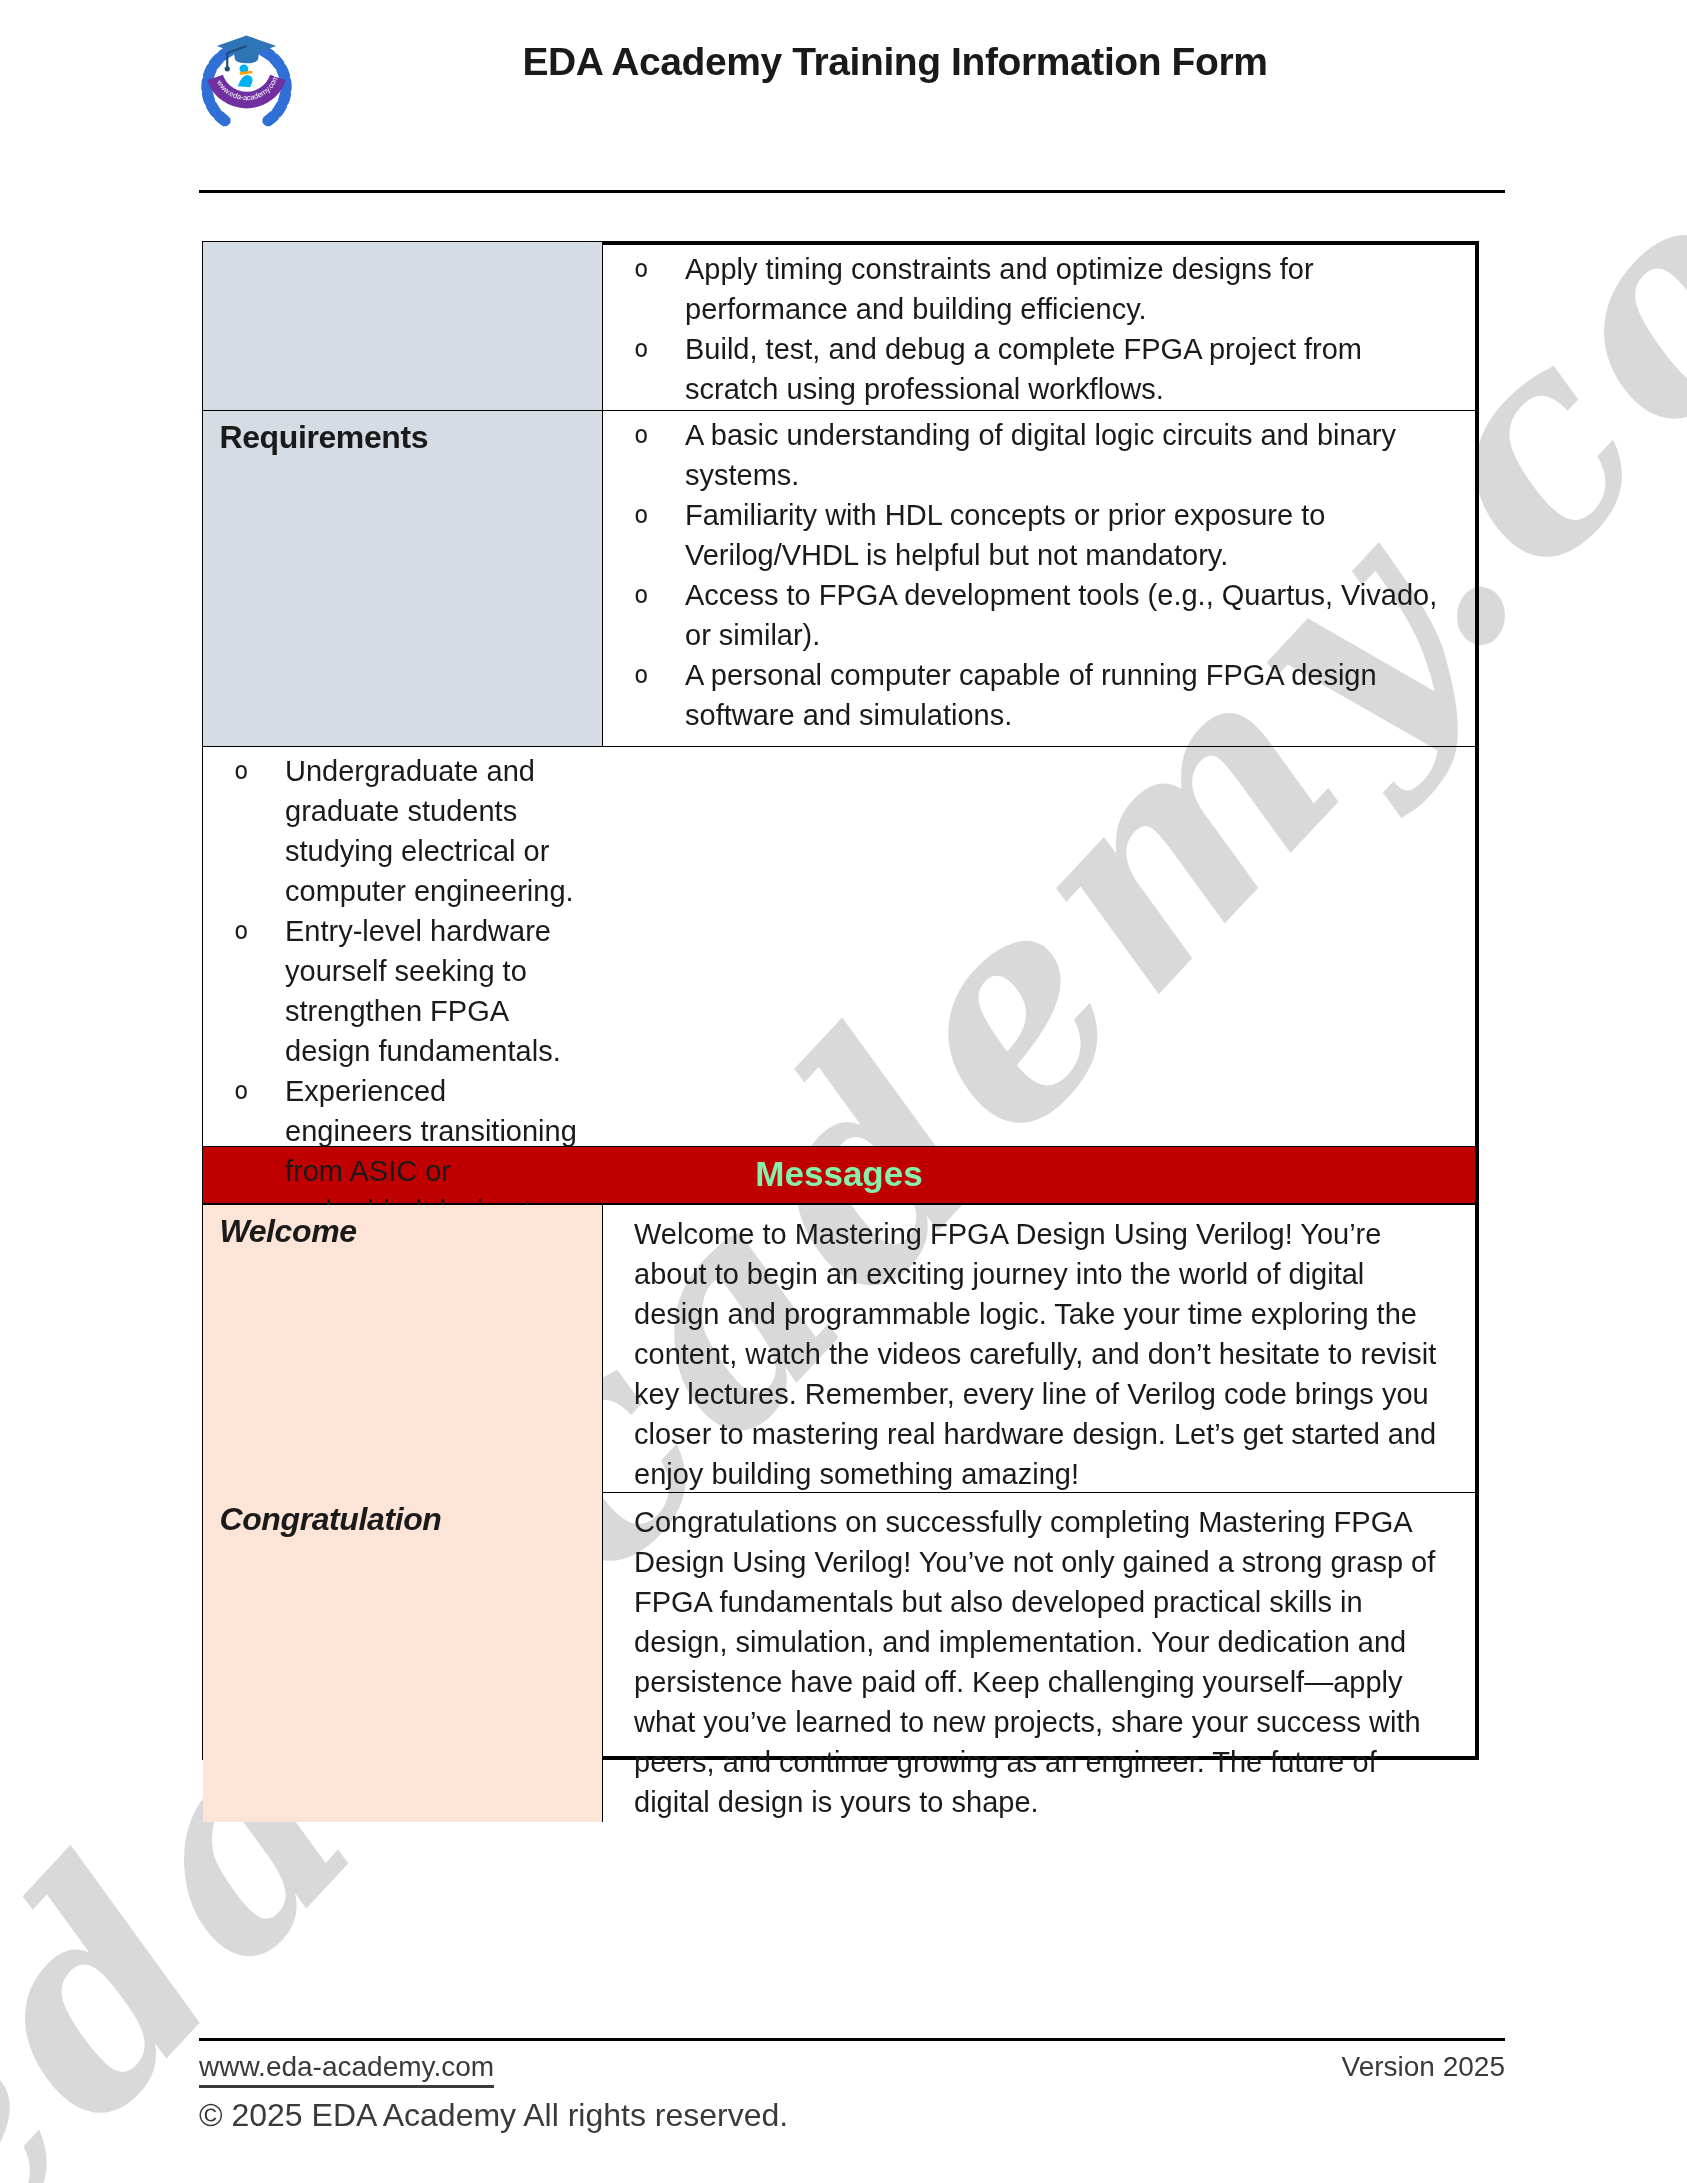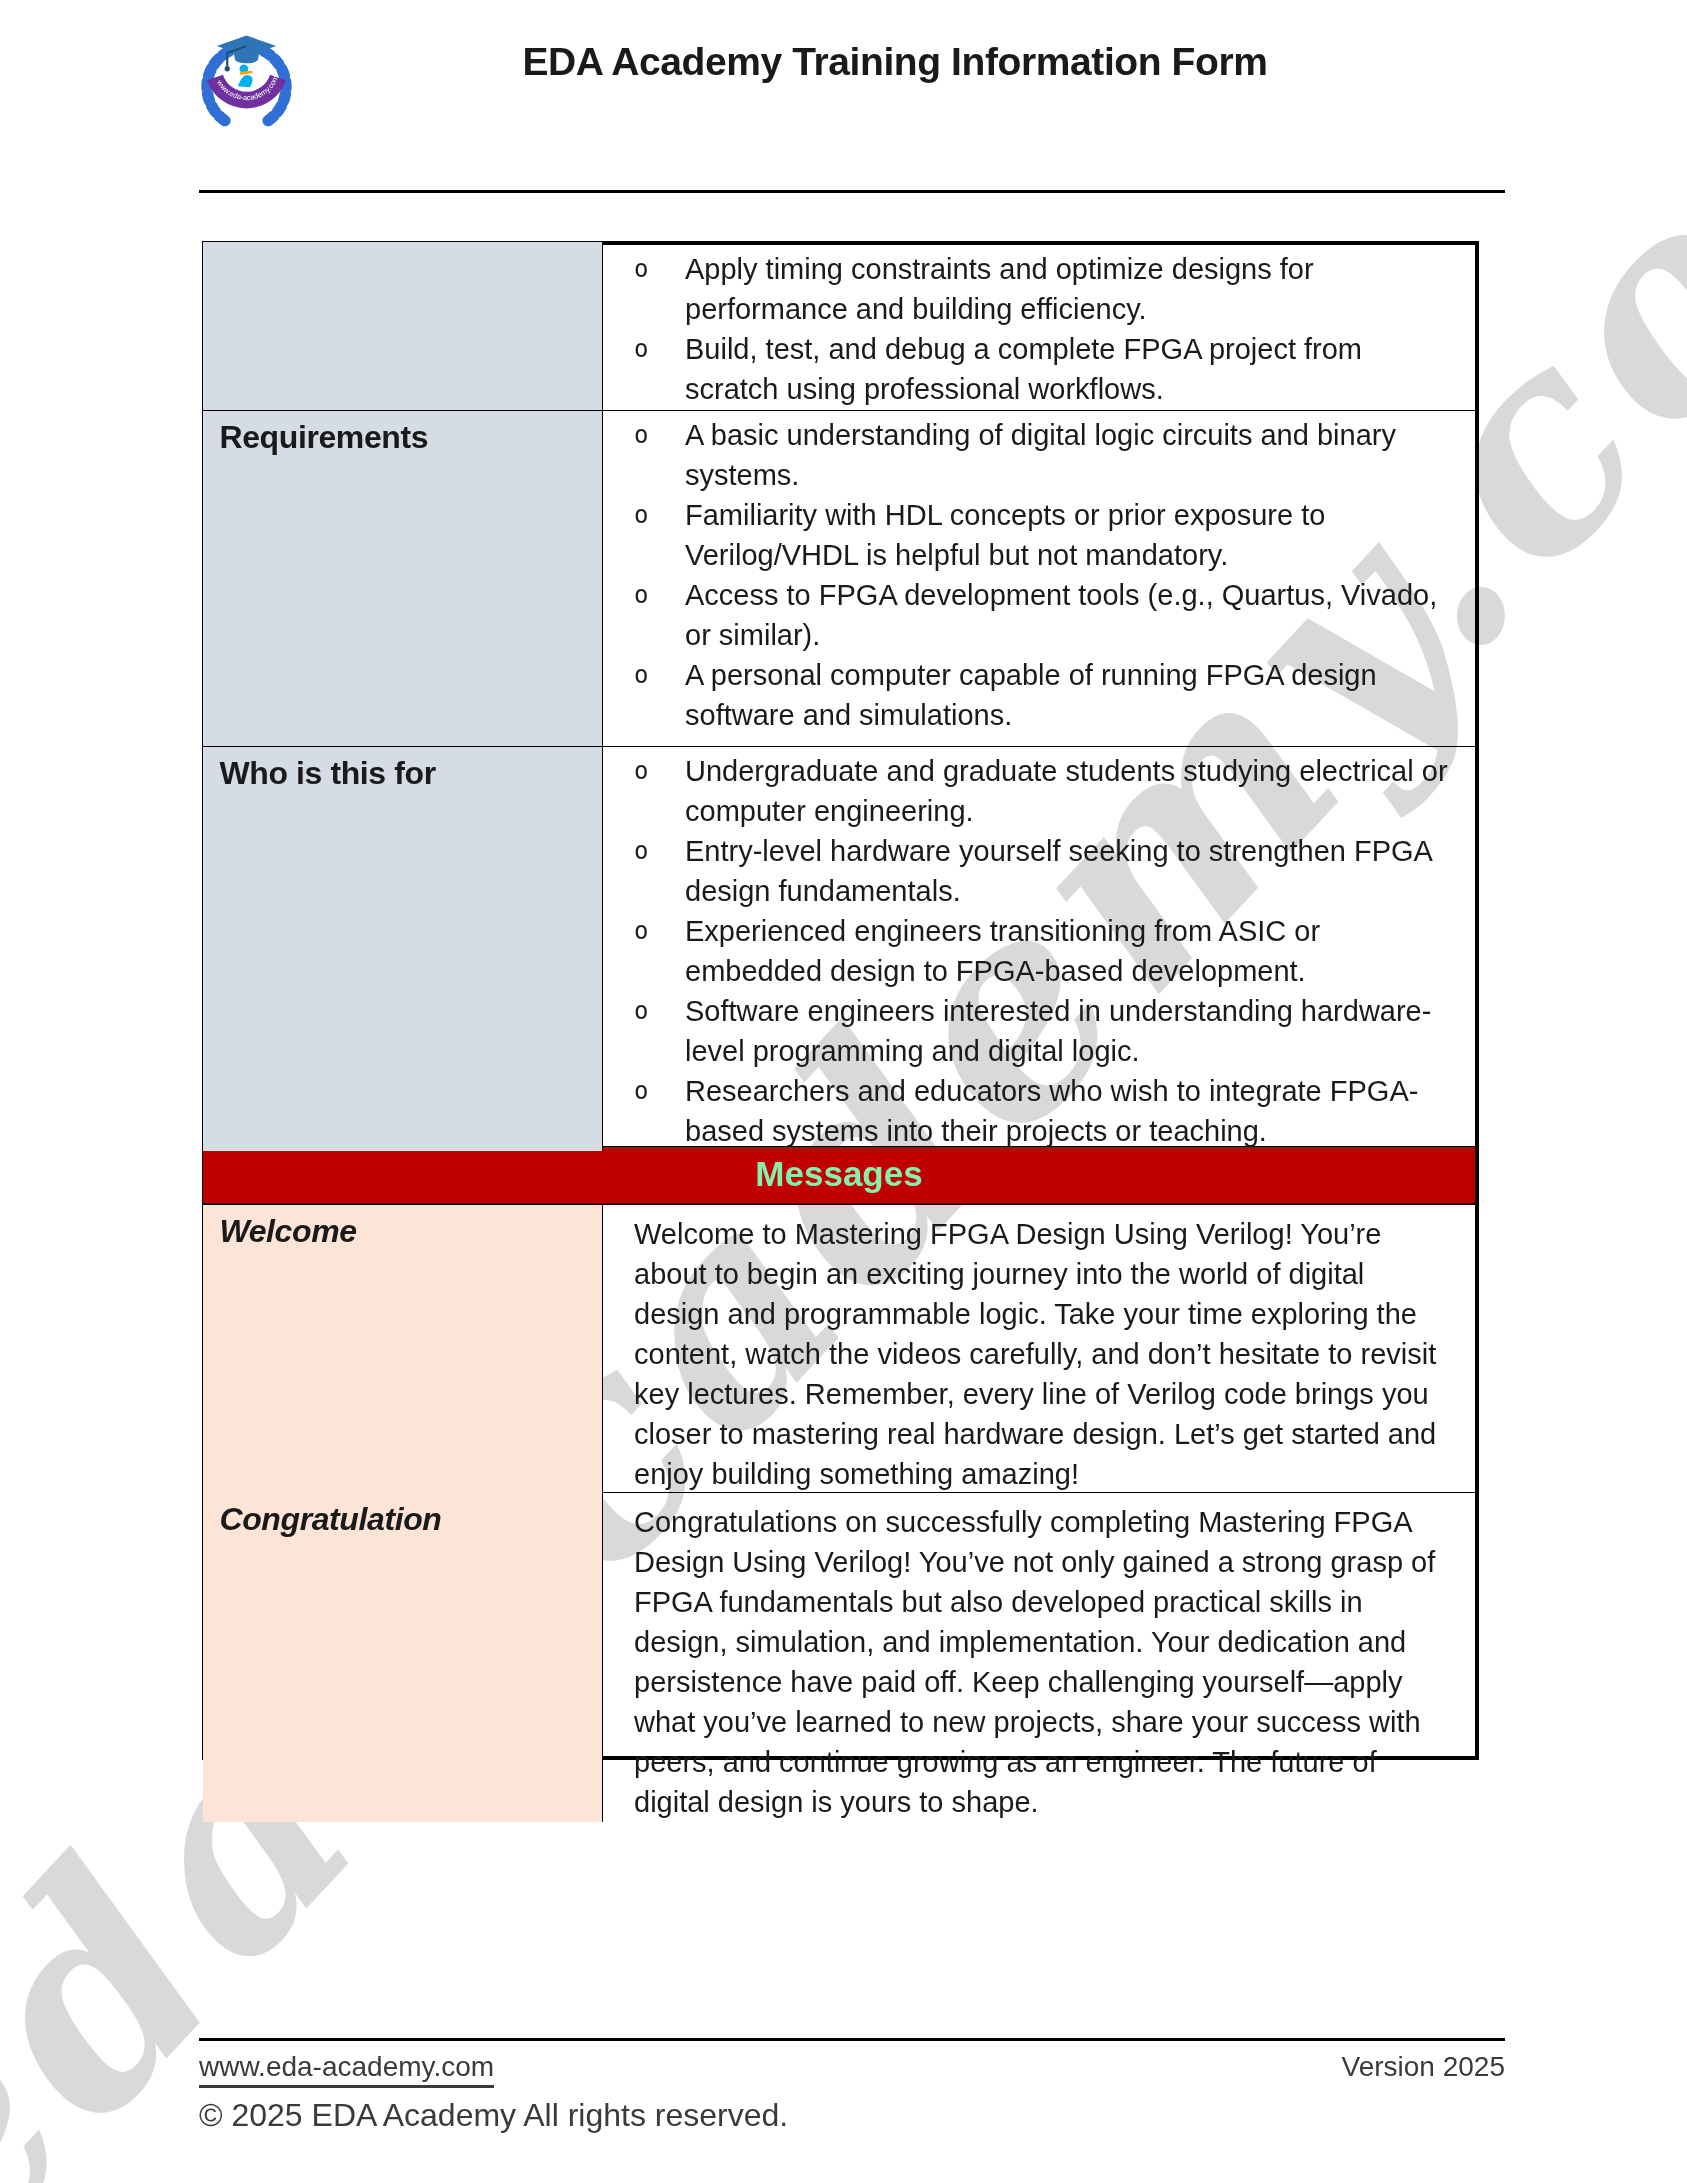--- a/index.html
+++ b/index.html
@@ -173,23 +173,20 @@
             </li>
           <li>
               <span class="marker">o</span>
               <span>A personal computer capable of running FPGA design software and simulations.</span>
             </li>
         </ul>
       </div>
     </div>
 
     <div class="trow row-who">
-      <div class="cell cell-label bg-blue">
-        <span>Who is this for</span>
-      </div>
       <div class="cell cell-content">
         <ul class="bullets">
           <li>
               <span class="marker">o</span>
               <span>Undergraduate and graduate students studying electrical or computer engineering.</span>
             </li>
           <li>
               <span class="marker">o</span>
               <span>Entry-level hardware yourself seeking to strengthen FPGA design fundamentals.</span>
             </li>

